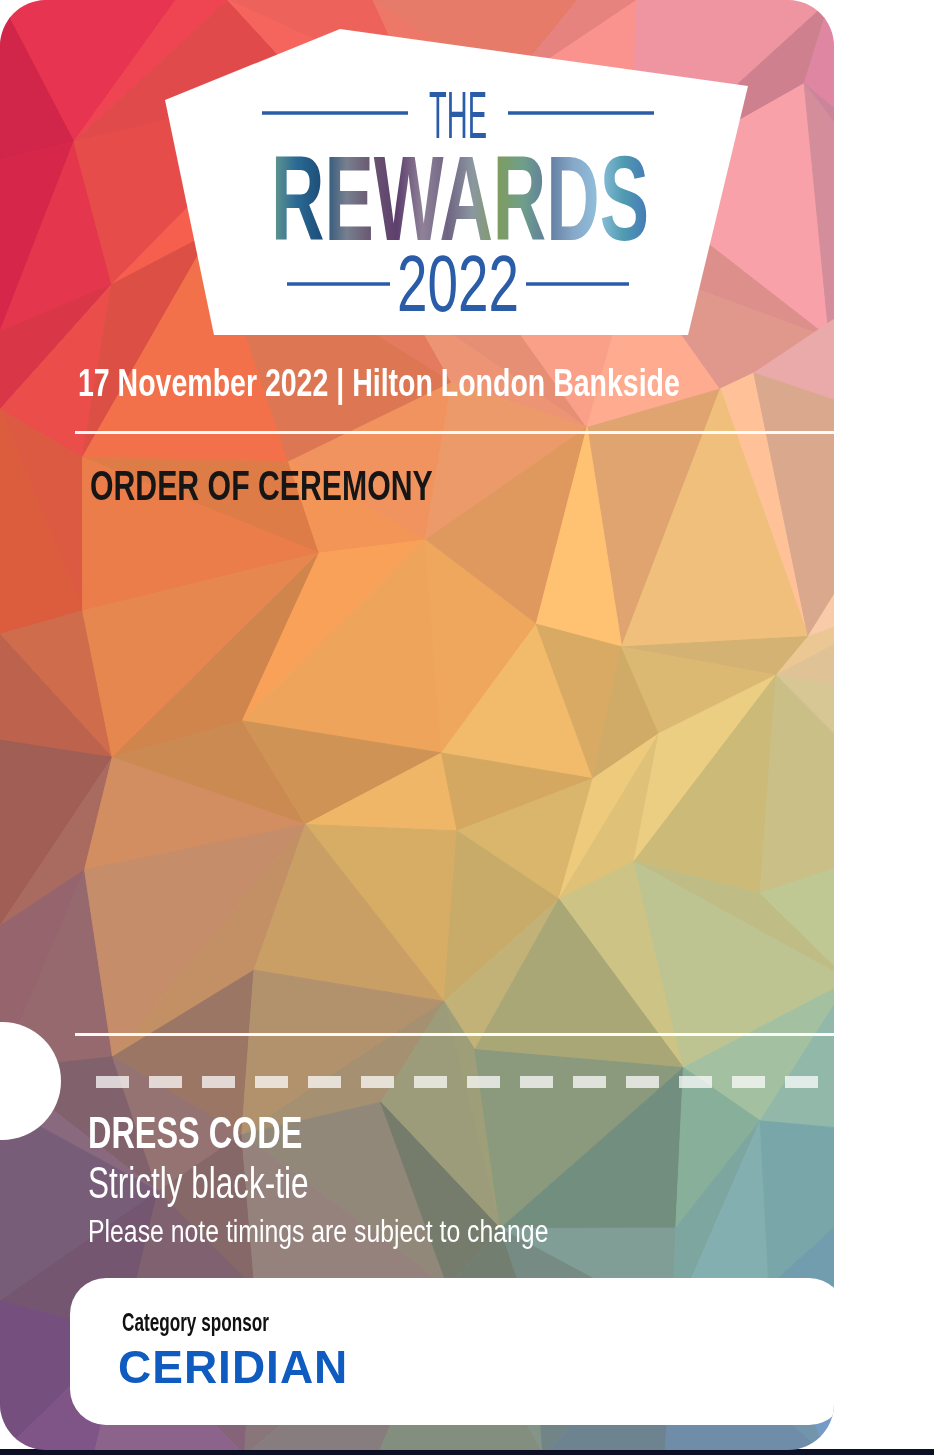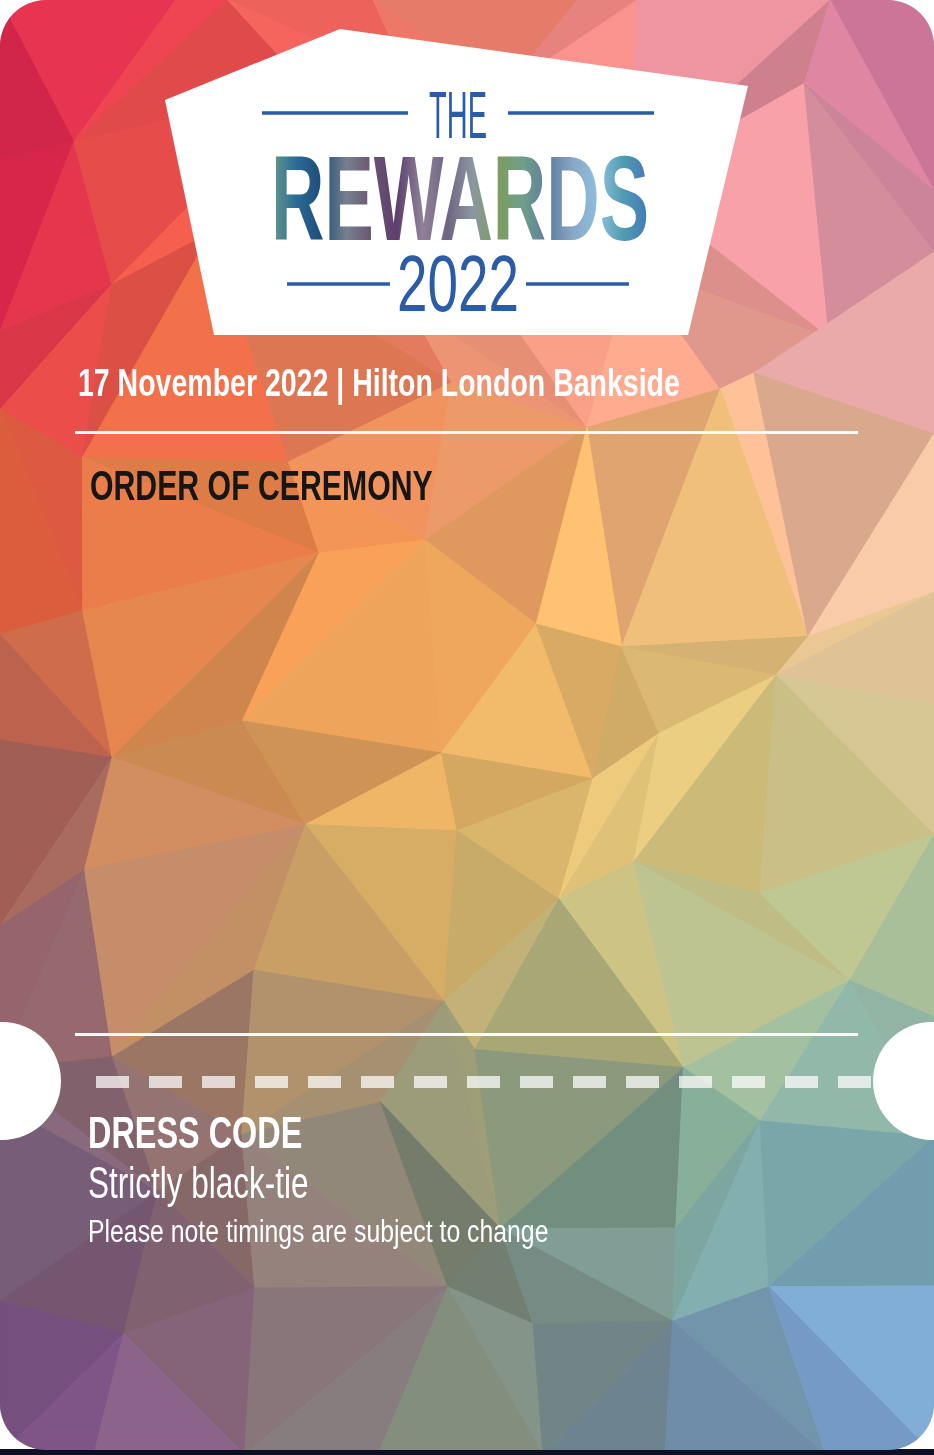--- a/index.html
+++ b/index.html
@@ -1,19 +1,19 @@
 <!DOCTYPE html>
 <html><head>
 <meta charset="utf-8">
 <style>
   html,body{margin:0;padding:0;background:#ffffff;}
   .stage{position:relative;width:934px;height:1455px;background:#fff;overflow:hidden;
          font-family:"Liberation Sans",sans-serif;}
   .bottom-bar{position:absolute;left:0;bottom:0;width:934px;height:6px;background:#0d1024;}
-  .card{position:absolute;left:0;top:0;width:934px;height:1450px;border-radius:46px;
+  .card{position:absolute;left:0;top:0;width:834px;height:1450px;border-radius:46px;
         overflow:hidden;z-index:1;}
   .bg{position:absolute;left:0;top:0;width:934px;height:1450px;}
   .notch{position:absolute;width:118px;height:118px;border-radius:50%;background:#fff;top:1022px;}
   .notch.left{left:-57px;}
   .notch.right{left:873px;}
   .rule{position:absolute;left:75px;width:783px;height:3px;background:rgba(255,255,255,.95);}
   .rule.r1{top:431px;}
   .rule.r2{top:1033px;}
   .perforation{position:absolute;left:96px;top:1076px;width:776px;height:12px;
     background:repeating-linear-gradient(90deg,rgba(255,255,255,.72) 0 33px,rgba(0,0,0,0) 33px 53px);}
@@ -235,15 +235,19 @@
 
     <div class="perforation"></div>
 
     <div class="notch left"></div>
     <div class="notch right"></div>
 
     <div class="txt dress-heading">DRESS CODE</div>
     <div class="txt dress-value">Strictly black-tie</div>
     <div class="txt dress-note">Please note timings are subject to change</div>
 
+    <div class="sponsor-card">
+      <div class="txt sponsor-label">Category sponsor</div>
+      <div class="txt sponsor-name" style="color: rgb(15, 91, 192);">CERIDIAN</div>
+    </div>
 
   </div>
 </div>
 
 </body></html>

